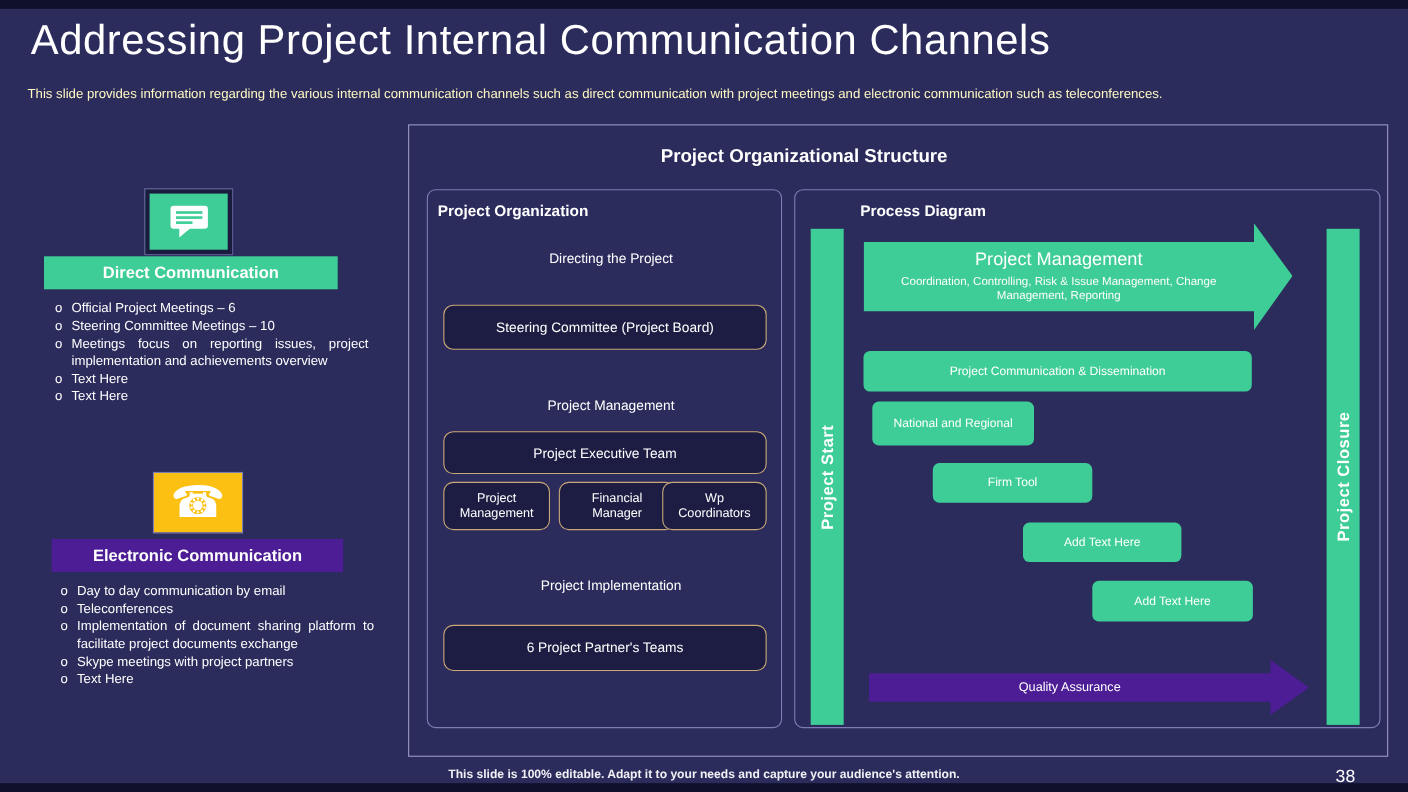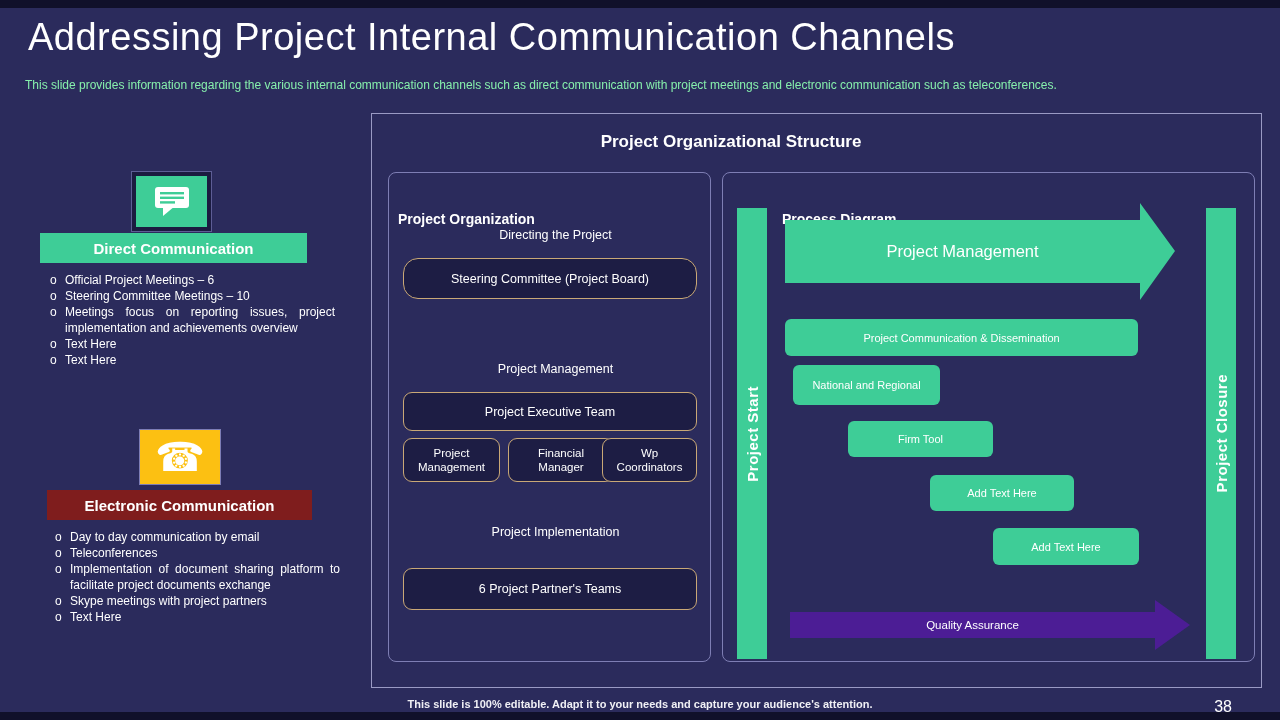--- a/index.html
+++ b/index.html
@@ -13,21 +13,21 @@
   .edge-bar { position:absolute; left:0; width:1280px; height:8px; background:#10102a; }
   .edge-bar.top { top:0; }
   .edge-bar.bottom { bottom:0; }
 
   .slide-title {
     position:absolute; left:28px; top:16px; width:1200px;
     font-size:38px; font-weight:400; letter-spacing:0.5px; color:#ffffff;
   }
   .slide-subtitle {
     position:absolute; left:25px; top:78px; width:1100px;
-    font-size:12px; color:#86efac;
+    font-size:12px; color:#fef9c3;
   }
 
   
   .icon-box {
     position:absolute; display:flex; align-items:center; justify-content:center;
   }
   .chat-icon-box {
     left:132px; top:172px; width:79px; height:59px;
     background:#3ecd97; border:4px solid #1b1b40; outline:1px solid #5d5d95;
   }
@@ -35,42 +35,42 @@
     left:140px; top:430px; width:80px; height:54px;
     background:#fcc012; outline:1px solid #7d7db5;
   }
   .phone-glyph { font-family:"DejaVu Sans", sans-serif; font-size:40px; color:#ffffff; line-height:40px; }
 
   .section-header {
     position:absolute; display:flex; align-items:center; justify-content:center;
     font-size:15px; font-weight:bold; color:#ffffff;
   }
   .direct-header { left:40px; top:233px; width:267px; height:30px; background:#3ecd97; }
-  .electronic-header { left:47px; top:490px; width:265px; height:30px; background:#7f1d1d; }
+  .electronic-header { left:47px; top:490px; width:265px; height:30px; background:#4c1d95; }
 
   .bullet-list { position:absolute; width:290px; font-size:12px; line-height:16px; }
   .direct-bullets { left:45px; top:272px; }
   .electronic-bullets { left:50px; top:529px; }
   .bullet-row { display:flex; }
   .bullet-marker { width:20px; flex:0 0 20px; text-align:left; padding-left:5px; }
   .bullet-text { flex:1; text-align:justify; }
 
   
   .main-panel {
     position:absolute; left:371px; top:113px; width:891px; height:575px;
     border:1px solid #9a9ac4;
   }
   .main-title {
     position:absolute; left:371px; top:132px; width:720px;
     text-align:center; font-size:17px; font-weight:bold;
   }
   .sub-panel { position:absolute; border:1px solid #7e7eb4; border-radius:8px; }
   .org-panel { left:388px; top:172px; width:323px; height:490px; }
   .process-panel { left:722px; top:172px; width:533px; height:490px; }
-  .panel-header { position:absolute; font-size:14px; font-weight:bold; color:#ffffff;margin-top:28px; }
+  .panel-header { position:absolute; font-size:14px; font-weight:bold; color:#ffffff; }
   .org-header { left:398px; top:183px; }
   .process-header { left:782px; top:183px; }
 
   .org-label { position:absolute; left:388px; width:323px; text-align:center; font-size:12.5px;padding-left:12px; }
   .gold-box {
     position:absolute; display:flex; align-items:center; justify-content:center; text-align:center;
     background:#1d1d44; border:1.5px solid #c9a876; border-radius:9px;
     font-size:12.5px; color:#ffffff; padding:2px 8px;
   }
   .sub-gold-box { font-size:11.5px; line-height:14px; }
@@ -194,21 +194,21 @@
     </div>
 </div>
 
 <div class="main-panel"></div>
 <div class="main-title">Project Organizational Structure</div>
 
 <div class="sub-panel org-panel"></div>
 <div class="panel-header org-header">Project Organization</div>
 
 <div class="org-label" style="top:228px;">Directing the Project</div>
-<div class="gold-box" style="left:403px; top:258px; width:294px; height:41px;border-radius:15px;">Steering Committee (Project Board)</div>
+<div class="gold-box" style="left:403px; top:277px; width:294px; height:41px;">Steering Committee (Project Board)</div>
 
 <div class="org-label" style="top:362px;">Project Management</div>
 <div class="gold-box" style="left:403px; top:392px; width:294px; height:39px;">Project Executive Team</div>
 
 <div class="gold-box sub-gold-box" style="left:403px; top:438px; width:97px; height:44px;">Project Management</div>
 <div class="gold-box sub-gold-box" style="left:508px; top:438px; width:106px; height:44px;">Financial Manager</div>
 <div class="gold-box sub-gold-box" style="left:602px; top:438px; width:95px; height:44px;">Wp Coordinators</div>
 
 <div class="org-label" style="top:525px;">Project Implementation</div>
 <div class="gold-box" style="left:403px; top:568px; width:294px; height:42px;">6 Project Partner's Teams</div>
@@ -219,20 +219,21 @@
 <div class="vbar vbar-left">
   <span>Project Start</span>
 </div>
 <div class="vbar vbar-right">
   <span>Project Closure</span>
 </div>
 
 <div class="main-arrow">
   <div class="main-arrow-text">
     <div class="main-arrow-title">Project Management</div>
+    <div class="main-arrow-sub">Coordination, Controlling, Risk &amp; Issue Management, Change Management, Reporting</div>
   </div>
 </div>
 
 <div class="step-box step-0">Project Communication &amp; Dissemination</div>
 <div class="step-box step-1">National and Regional</div>
 <div class="step-box step-2">Firm Tool</div>
 <div class="step-box step-3">Add Text Here</div>
 <div class="step-box step-4">Add Text Here</div>
 
 <div class="quality-arrow">

